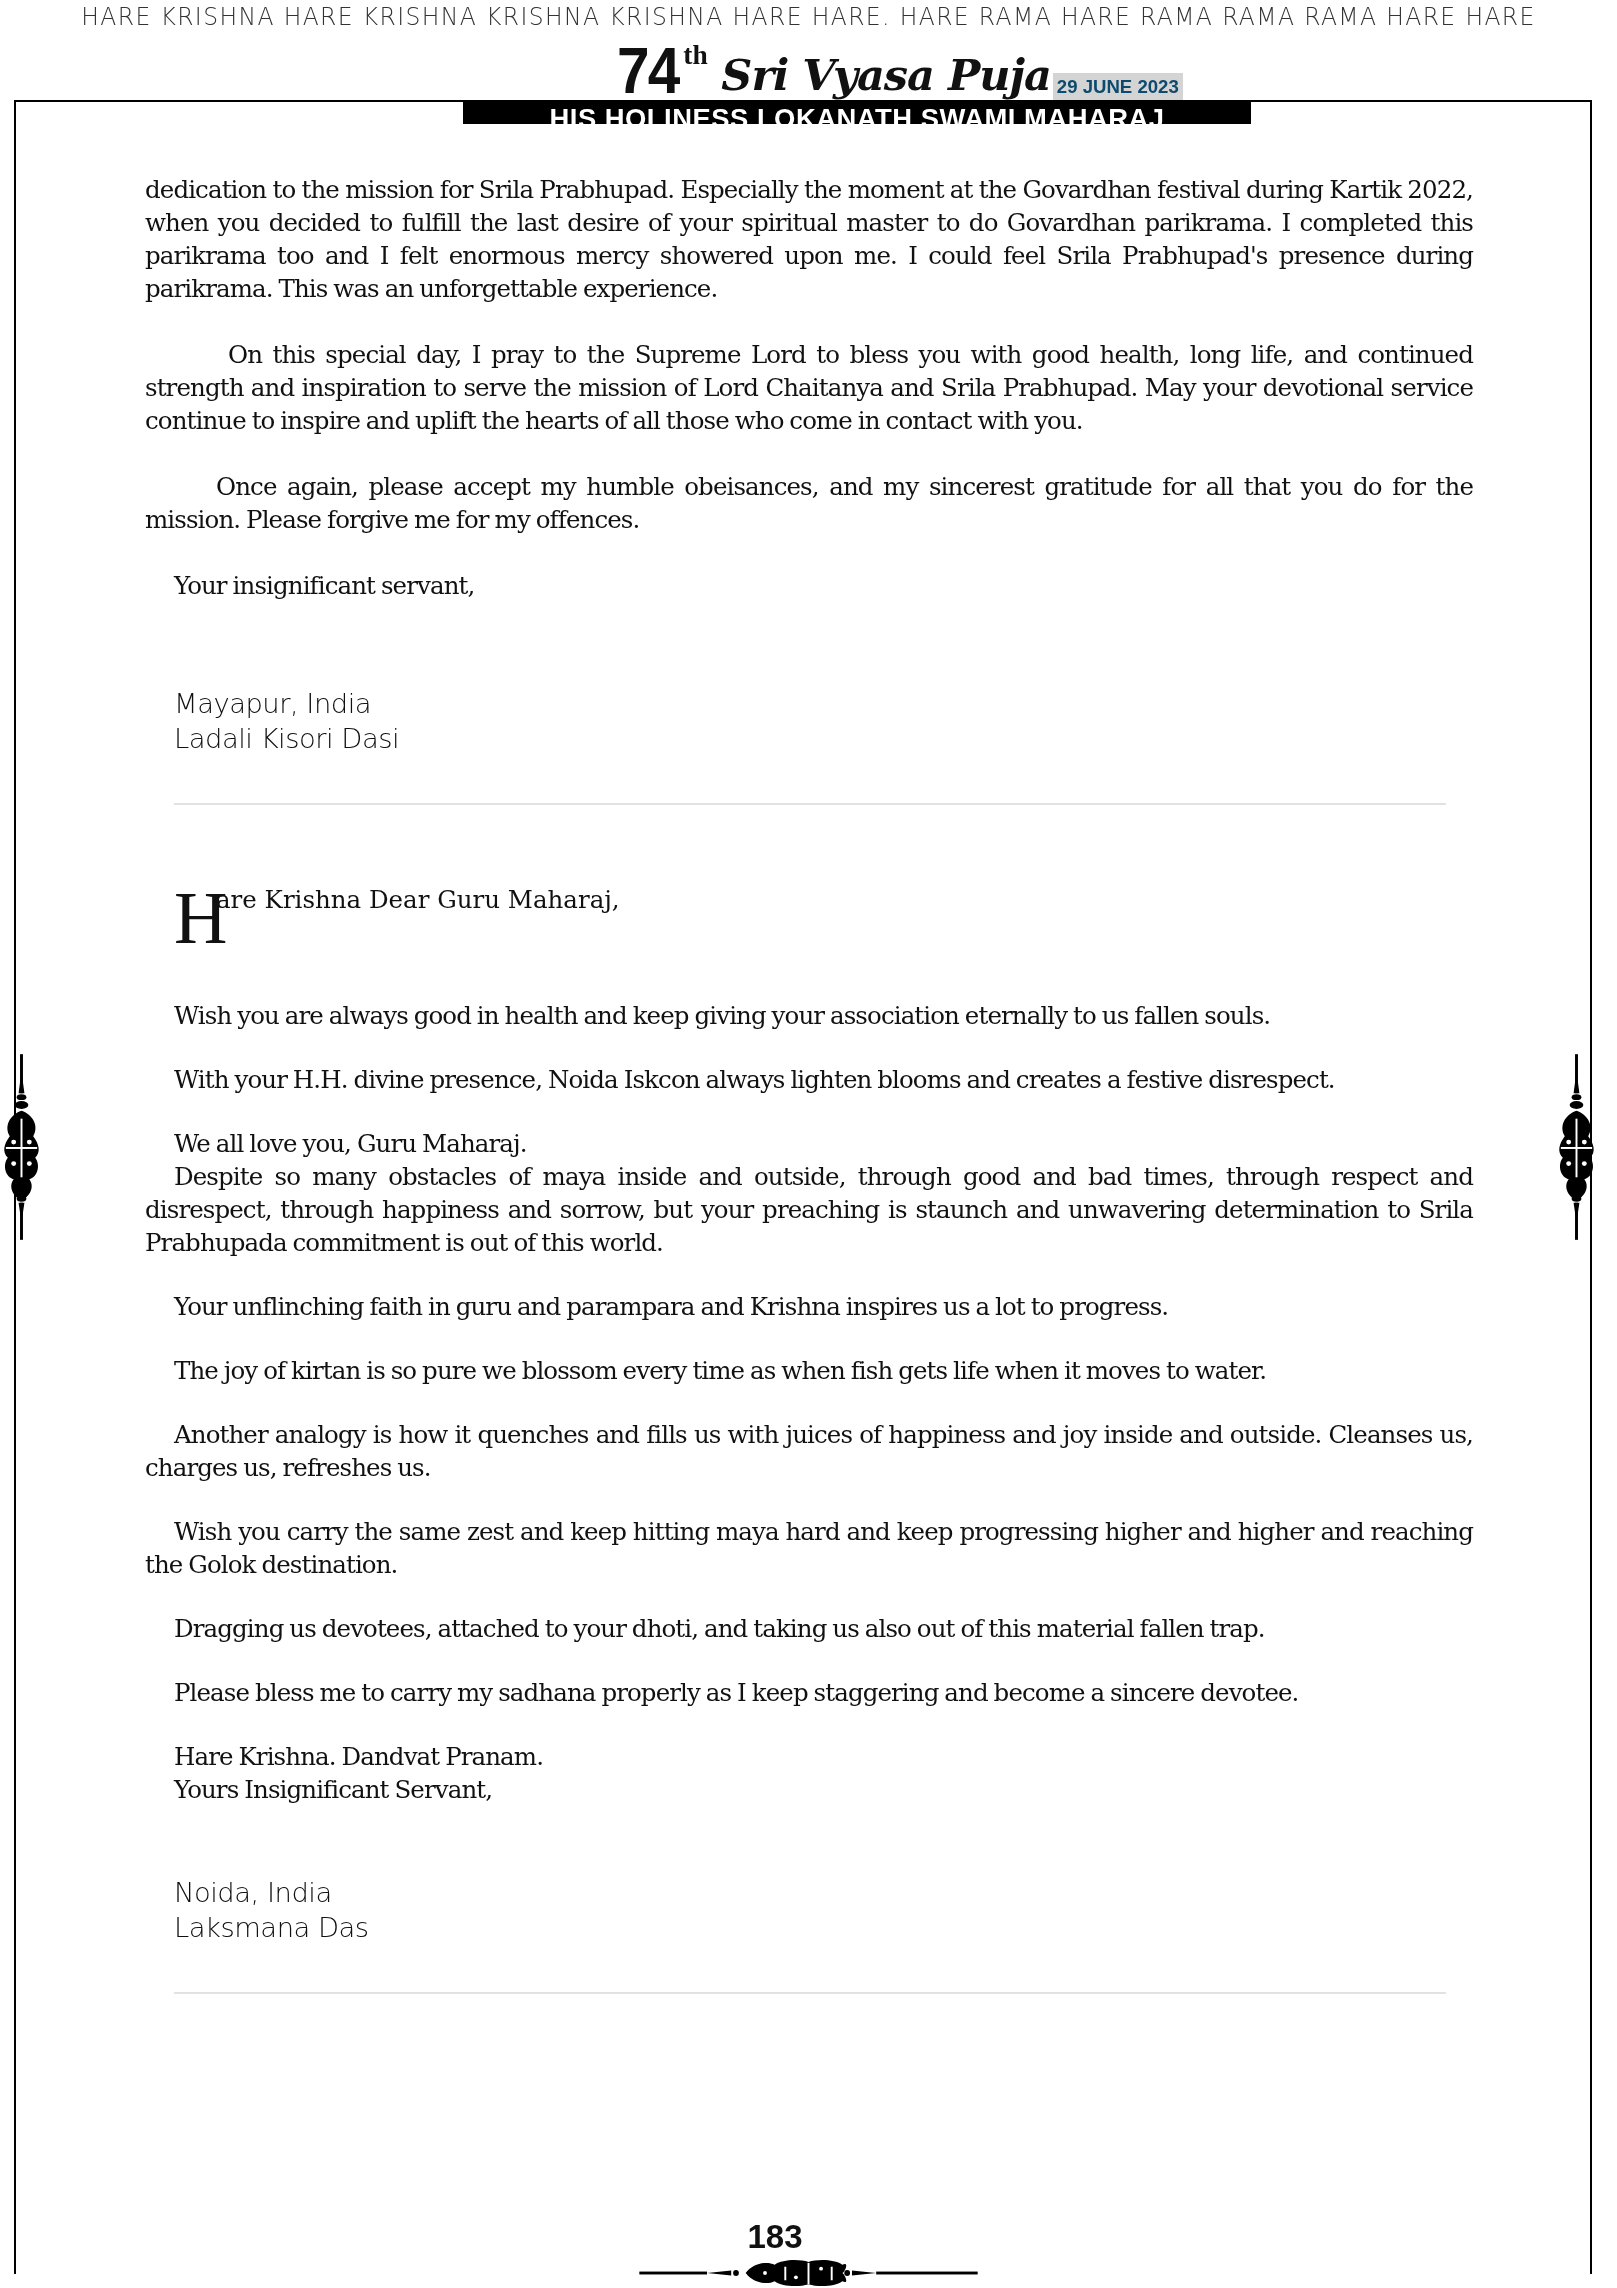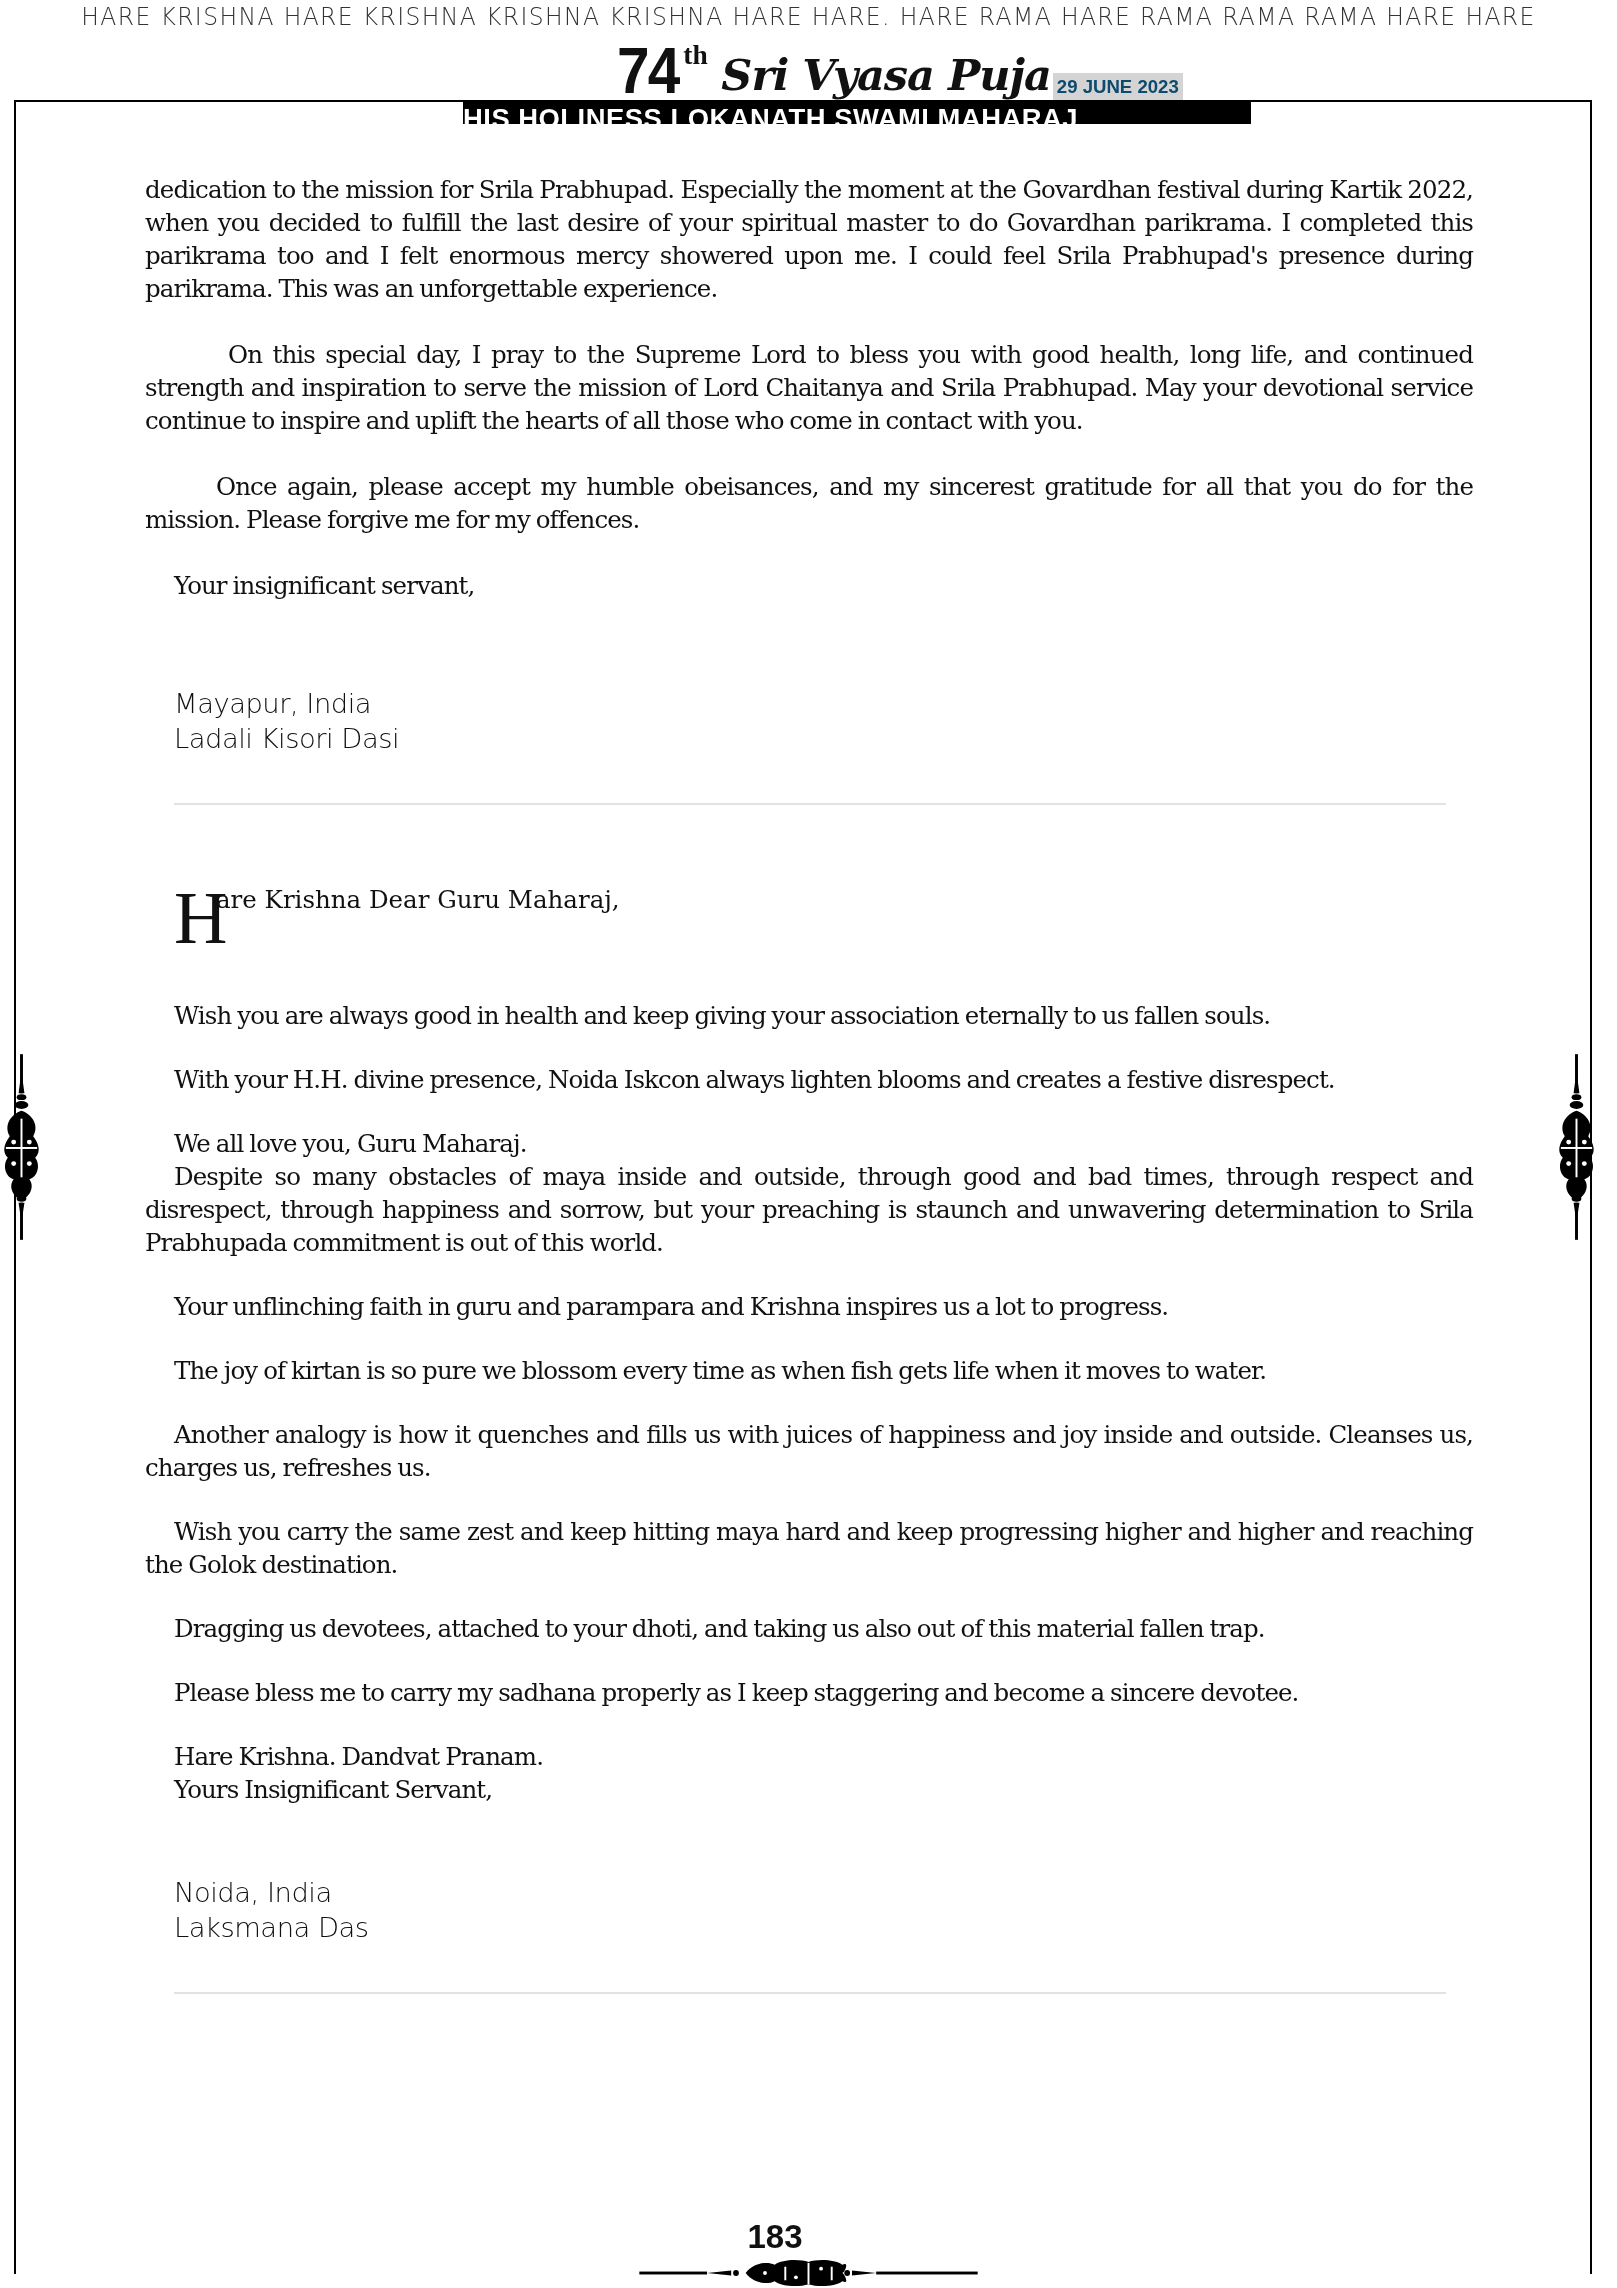--- a/index.html
+++ b/index.html
@@ -31,21 +31,21 @@
     font-weight: 700; font-size: 18.6px; padding: 3.9px 3.9px 2px 3.9px; margin-left: 2px;
     line-height: 21.6px; margin-bottom: 0px;
   }
   .frame {
     position: absolute; left: 13.7px; top: 100px; width: 1578px; height: 2174px;
     border: 2.9px solid #000; border-bottom: none; box-sizing: border-box;
   }
   .name-bar {
     position: absolute; top: 101px; left: 463px; width: 788px; height: 23px;
     background: #000; color: #fff; font-family: "Liberation Sans", sans-serif;
-    font-weight: 700; font-size: 27.4px; line-height: 35px; text-align: left;
+    font-weight: 700; font-size: 27.4px; line-height: 35px; text-align: center;
     letter-spacing: 0.5px;
   }
   .side-ornament { position: absolute; width: 43px; height: 186px; }
   .side-left { left: 0; top: 1054px; }
   .side-right { left: 1555px; top: 1054px; }
 
   .content {
     position: absolute; left: 145px; top: 173px; width: 1328px;
     font-family: "DejaVu Serif", serif; font-size: 24.5px; line-height: 33px;
   }

